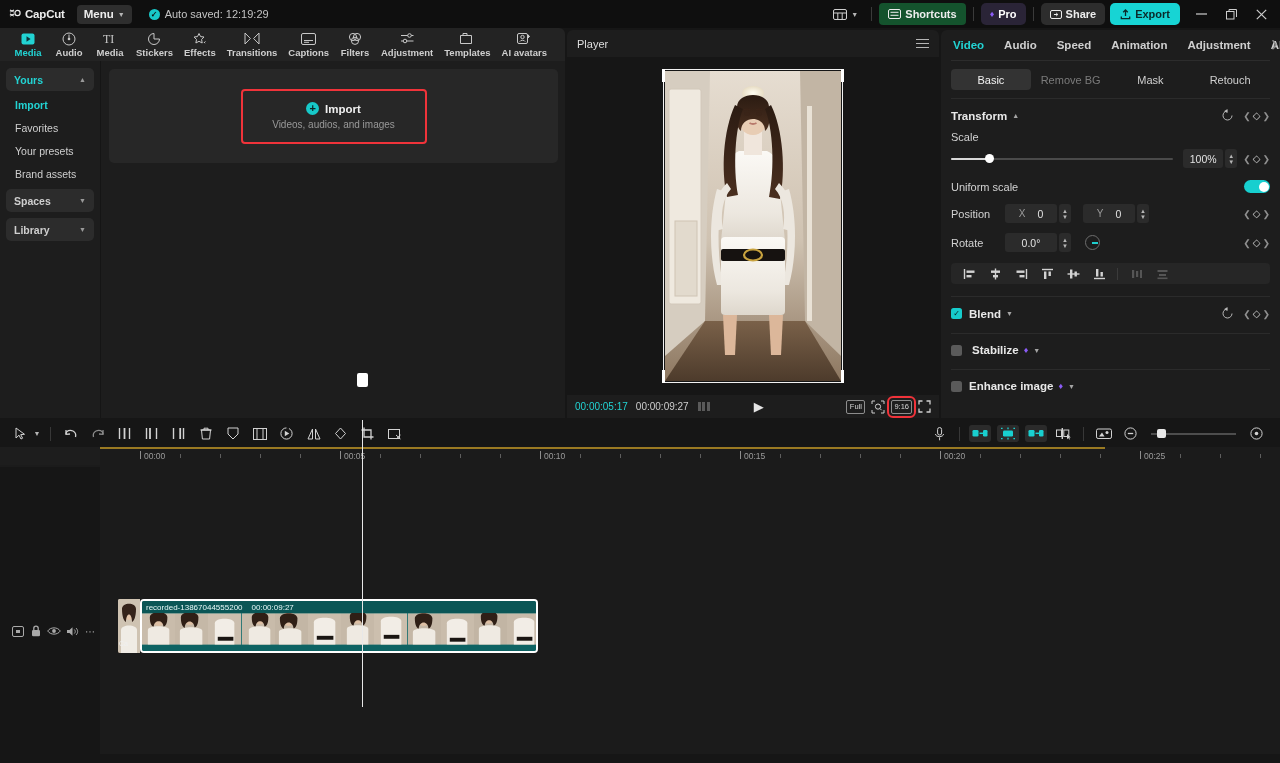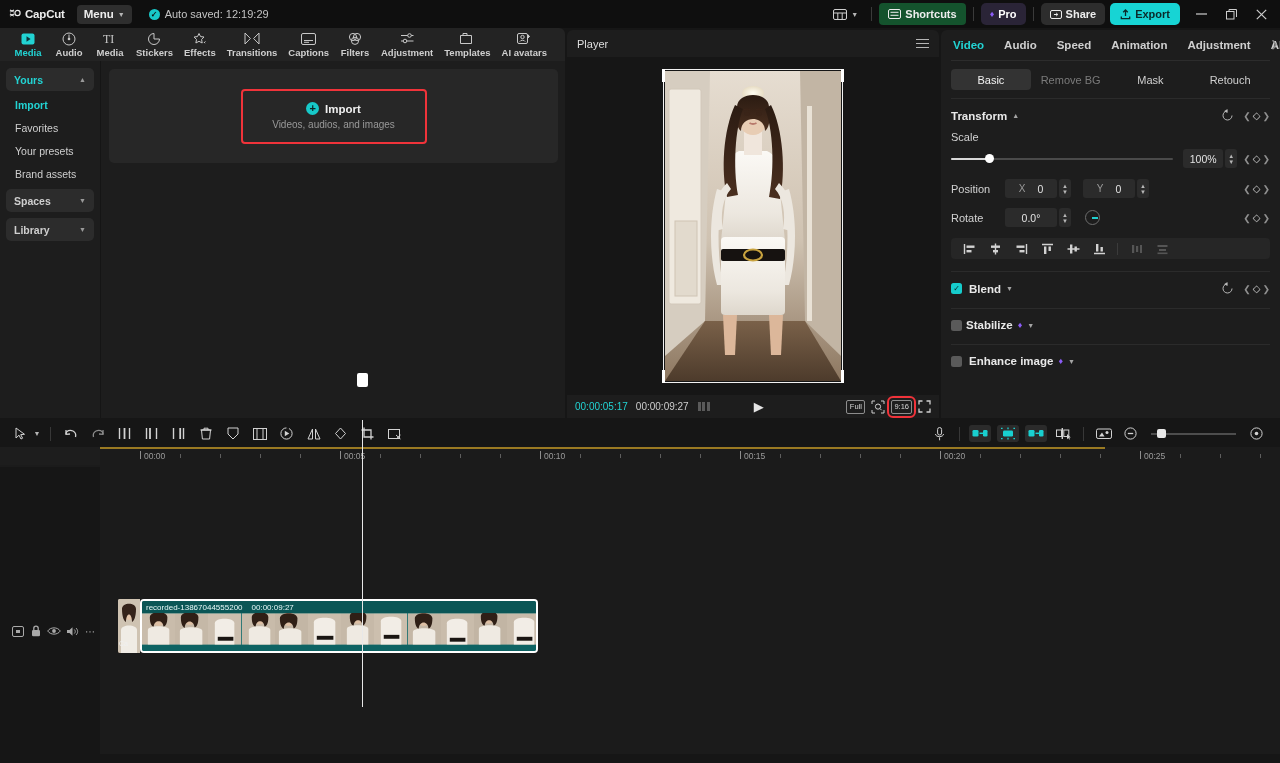--- a/index.html
+++ b/index.html
@@ -672,20 +672,24 @@
           <i>▲</i>
           <i>▼</i>
         </div>
       <span class="kf" style="margin-left:6px">
         <span>❮</span>
           <span class="dia">◇</span>
           <span>❯</span>
       </span>
     </div>
 
+    <div class="row" style="margin-top:12px">
+      <span class="row-label">Uniform scale</span>
+      <div style="margin-left:auto" class="toggle"></div>
+    </div>
 
     <div class="row" style="margin-top:11px">
       <span class="row-label" style="width:54px">Position</span>
       <div class="numfield xy-field" style="min-width:52px">
         <span class="axis">X</span>
         <span>0</span>
       </div>
       <div class="stepper">
           <i>▲</i>
           <i>▼</i>
@@ -796,21 +800,21 @@
           <span>❮</span>
             <span class="dia">◇</span>
             <span>❯</span>
         </span>
       </div>
     </div>
 
     <div class="sect-line" style="margin-top:13px"></div>
     <div class="sect-head">
       <span class="chk off"></span>
-      <span class="sect-title" style="margin-left:4px">Stabilize</span>
+      <span class="sect-title" style="margin-left:10px">Stabilize</span>
       <span class="gem" style="margin-left:5px">♦</span>
       <span class="mini-caret">▼</span>
     </div>
 
     <div class="sect-line" style="margin-top:13px"></div>
     <div class="sect-head">
       <span class="chk off"></span>
       <span class="sect-title" style="margin-left:7px">Enhance image</span>
       <span class="gem" style="margin-left:5px">♦</span>
       <span class="mini-caret">▼</span>

